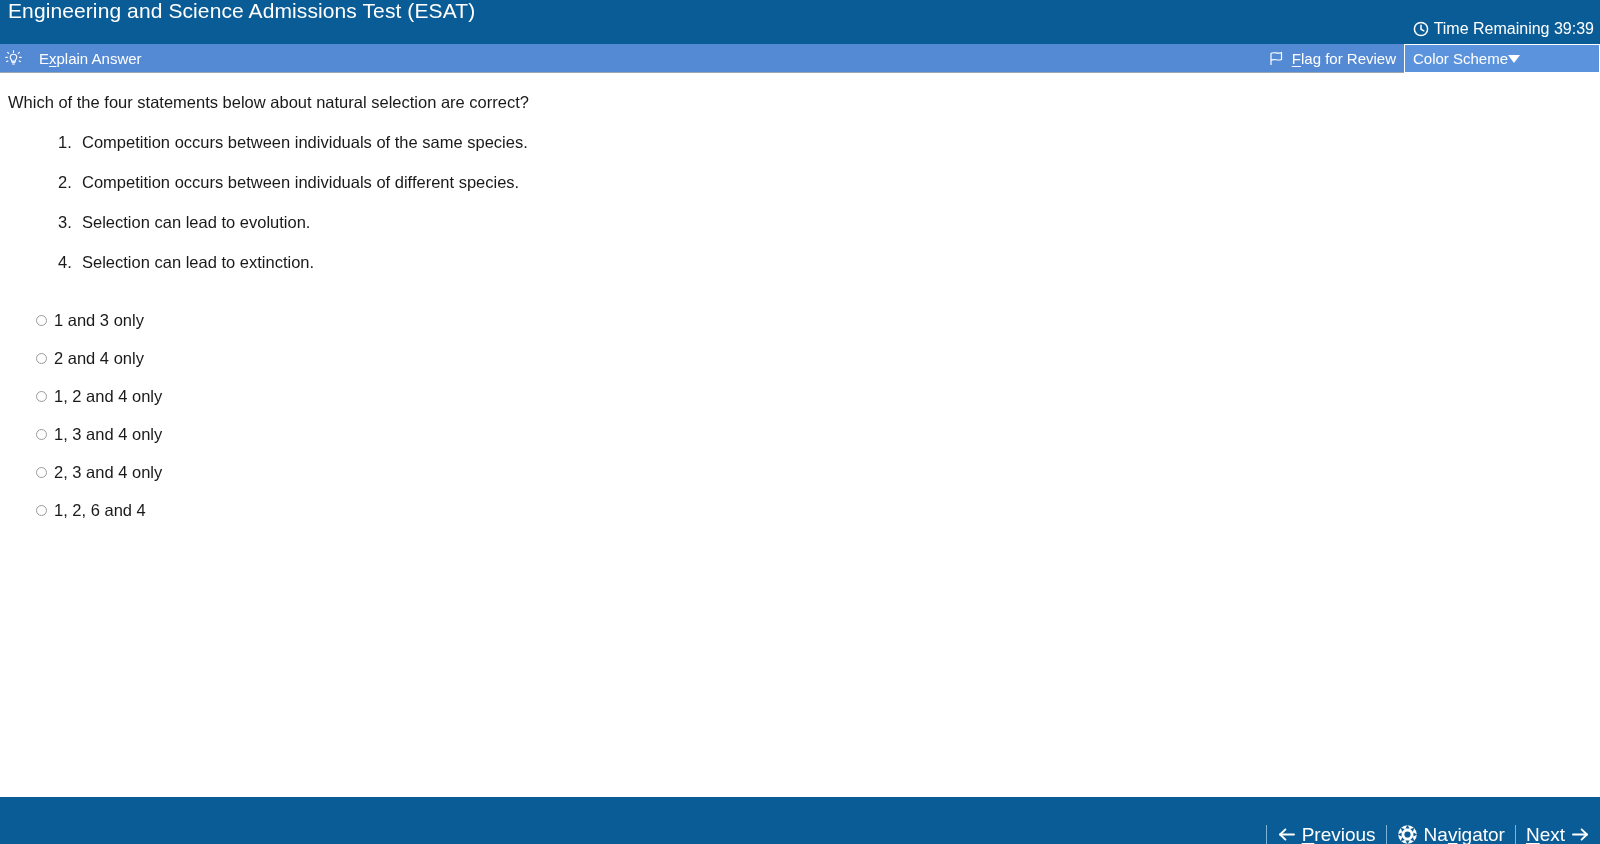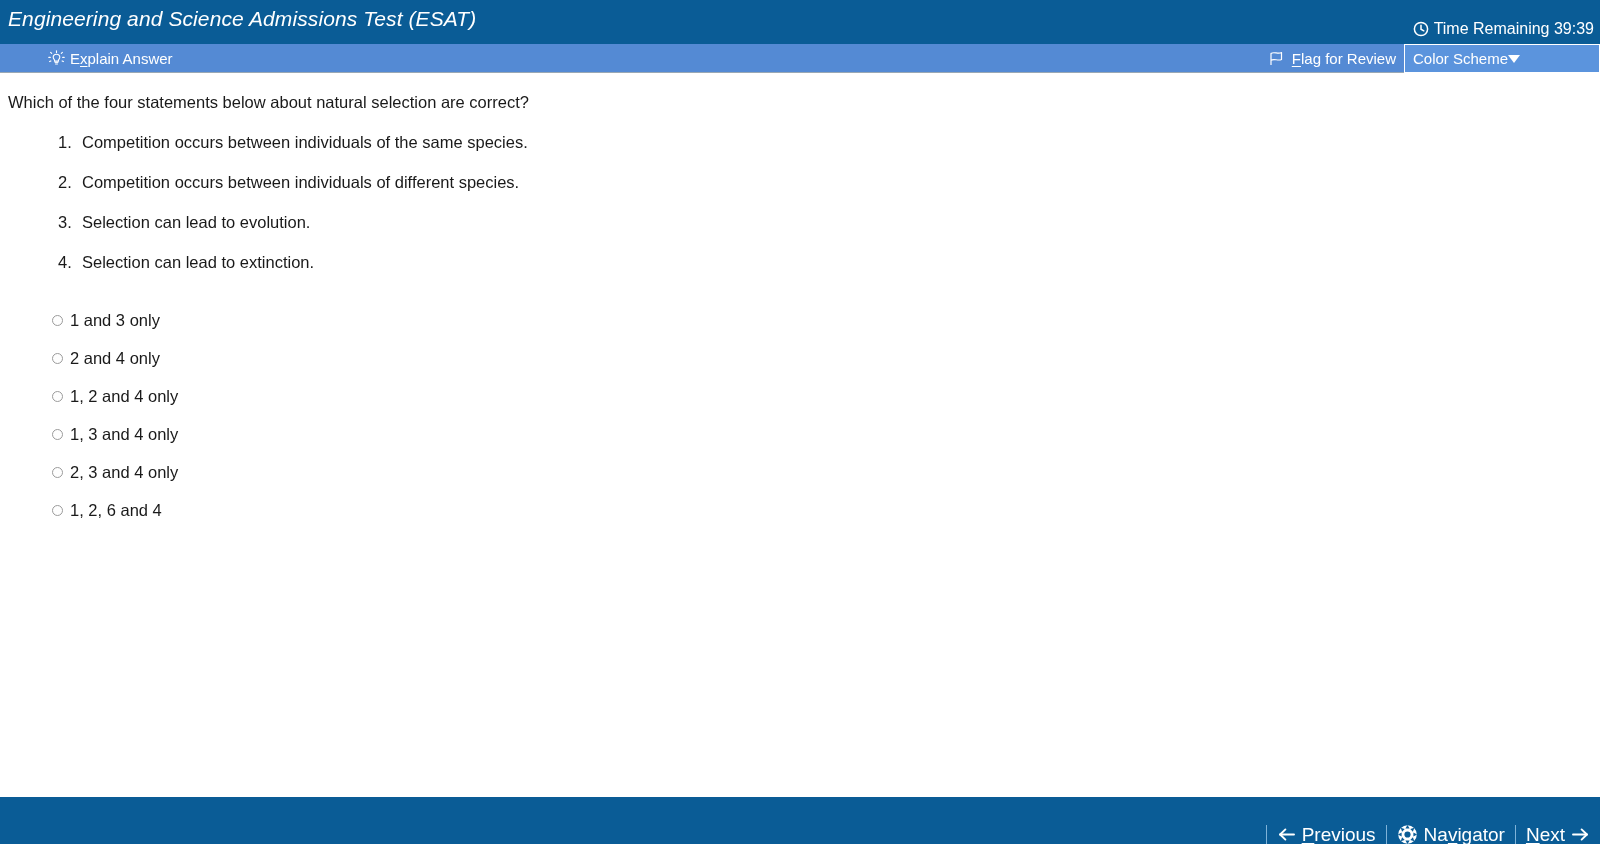--- a/index.html
+++ b/index.html
@@ -24,24 +24,23 @@
     left: 0; top: 0;
     width: 1600px; height: 44px;
     background: #0a5c96;
     display: flex;
     align-items: flex-start;
   }
   .exam-title {
     color: #ffffff;
     font-size: 21px;
     line-height: 22px;
-    padding: 8px 0 0 8px;
+    padding: 0 0 0 8px;
     white-space: nowrap;
     letter-spacing: 0.1px;
-    font-style: italic;
   }
   .title-right {
     position: absolute;
     right: 6px; top: 0;
     text-align: right;
     color: #ffffff;
   }
   .timer-row {
     display: flex;
     align-items: center;
@@ -70,28 +69,27 @@
     left: 0; top: 44px;
     width: 1600px; height: 29px;
     background: #548ad4;
     border-bottom: 1px solid #9aa8b4;
     display: flex;
     align-items: center;
   }
   .explain {
     display: flex;
     align-items: center;
-    gap: 5px;
+    gap: 17px;
     padding-left: 5px;
     color: #ffffff;
     font-size: 15px;
     line-height: 17px;
     white-space: nowrap;
     cursor: pointer;
-    margin-left: 43px;
   }
   .toolbar-right {
     position: absolute;
     right: 0; top: 0;
     height: 29px;
     display: flex;
     align-items: stretch;
   }
   .flag-btn {
     display: flex;
@@ -146,21 +144,21 @@
     display: flex;
     font-size: 16.5px;
     line-height: 20px;
     padding-left: 58px;
     margin-top: 20px;
   }
   .st-num { width: 24px; flex: none; }
   .st-text { white-space: nowrap; }
 
   .options {
-    margin: 16px;
+    margin: 0;
     padding: 0 0 0 36px;
     list-style: none;
     margin-top: 38px;
   }
   .option {
     display: flex;
     align-items: center;
     gap: 7px;
     height: 20px;
     margin-top: 18px;

